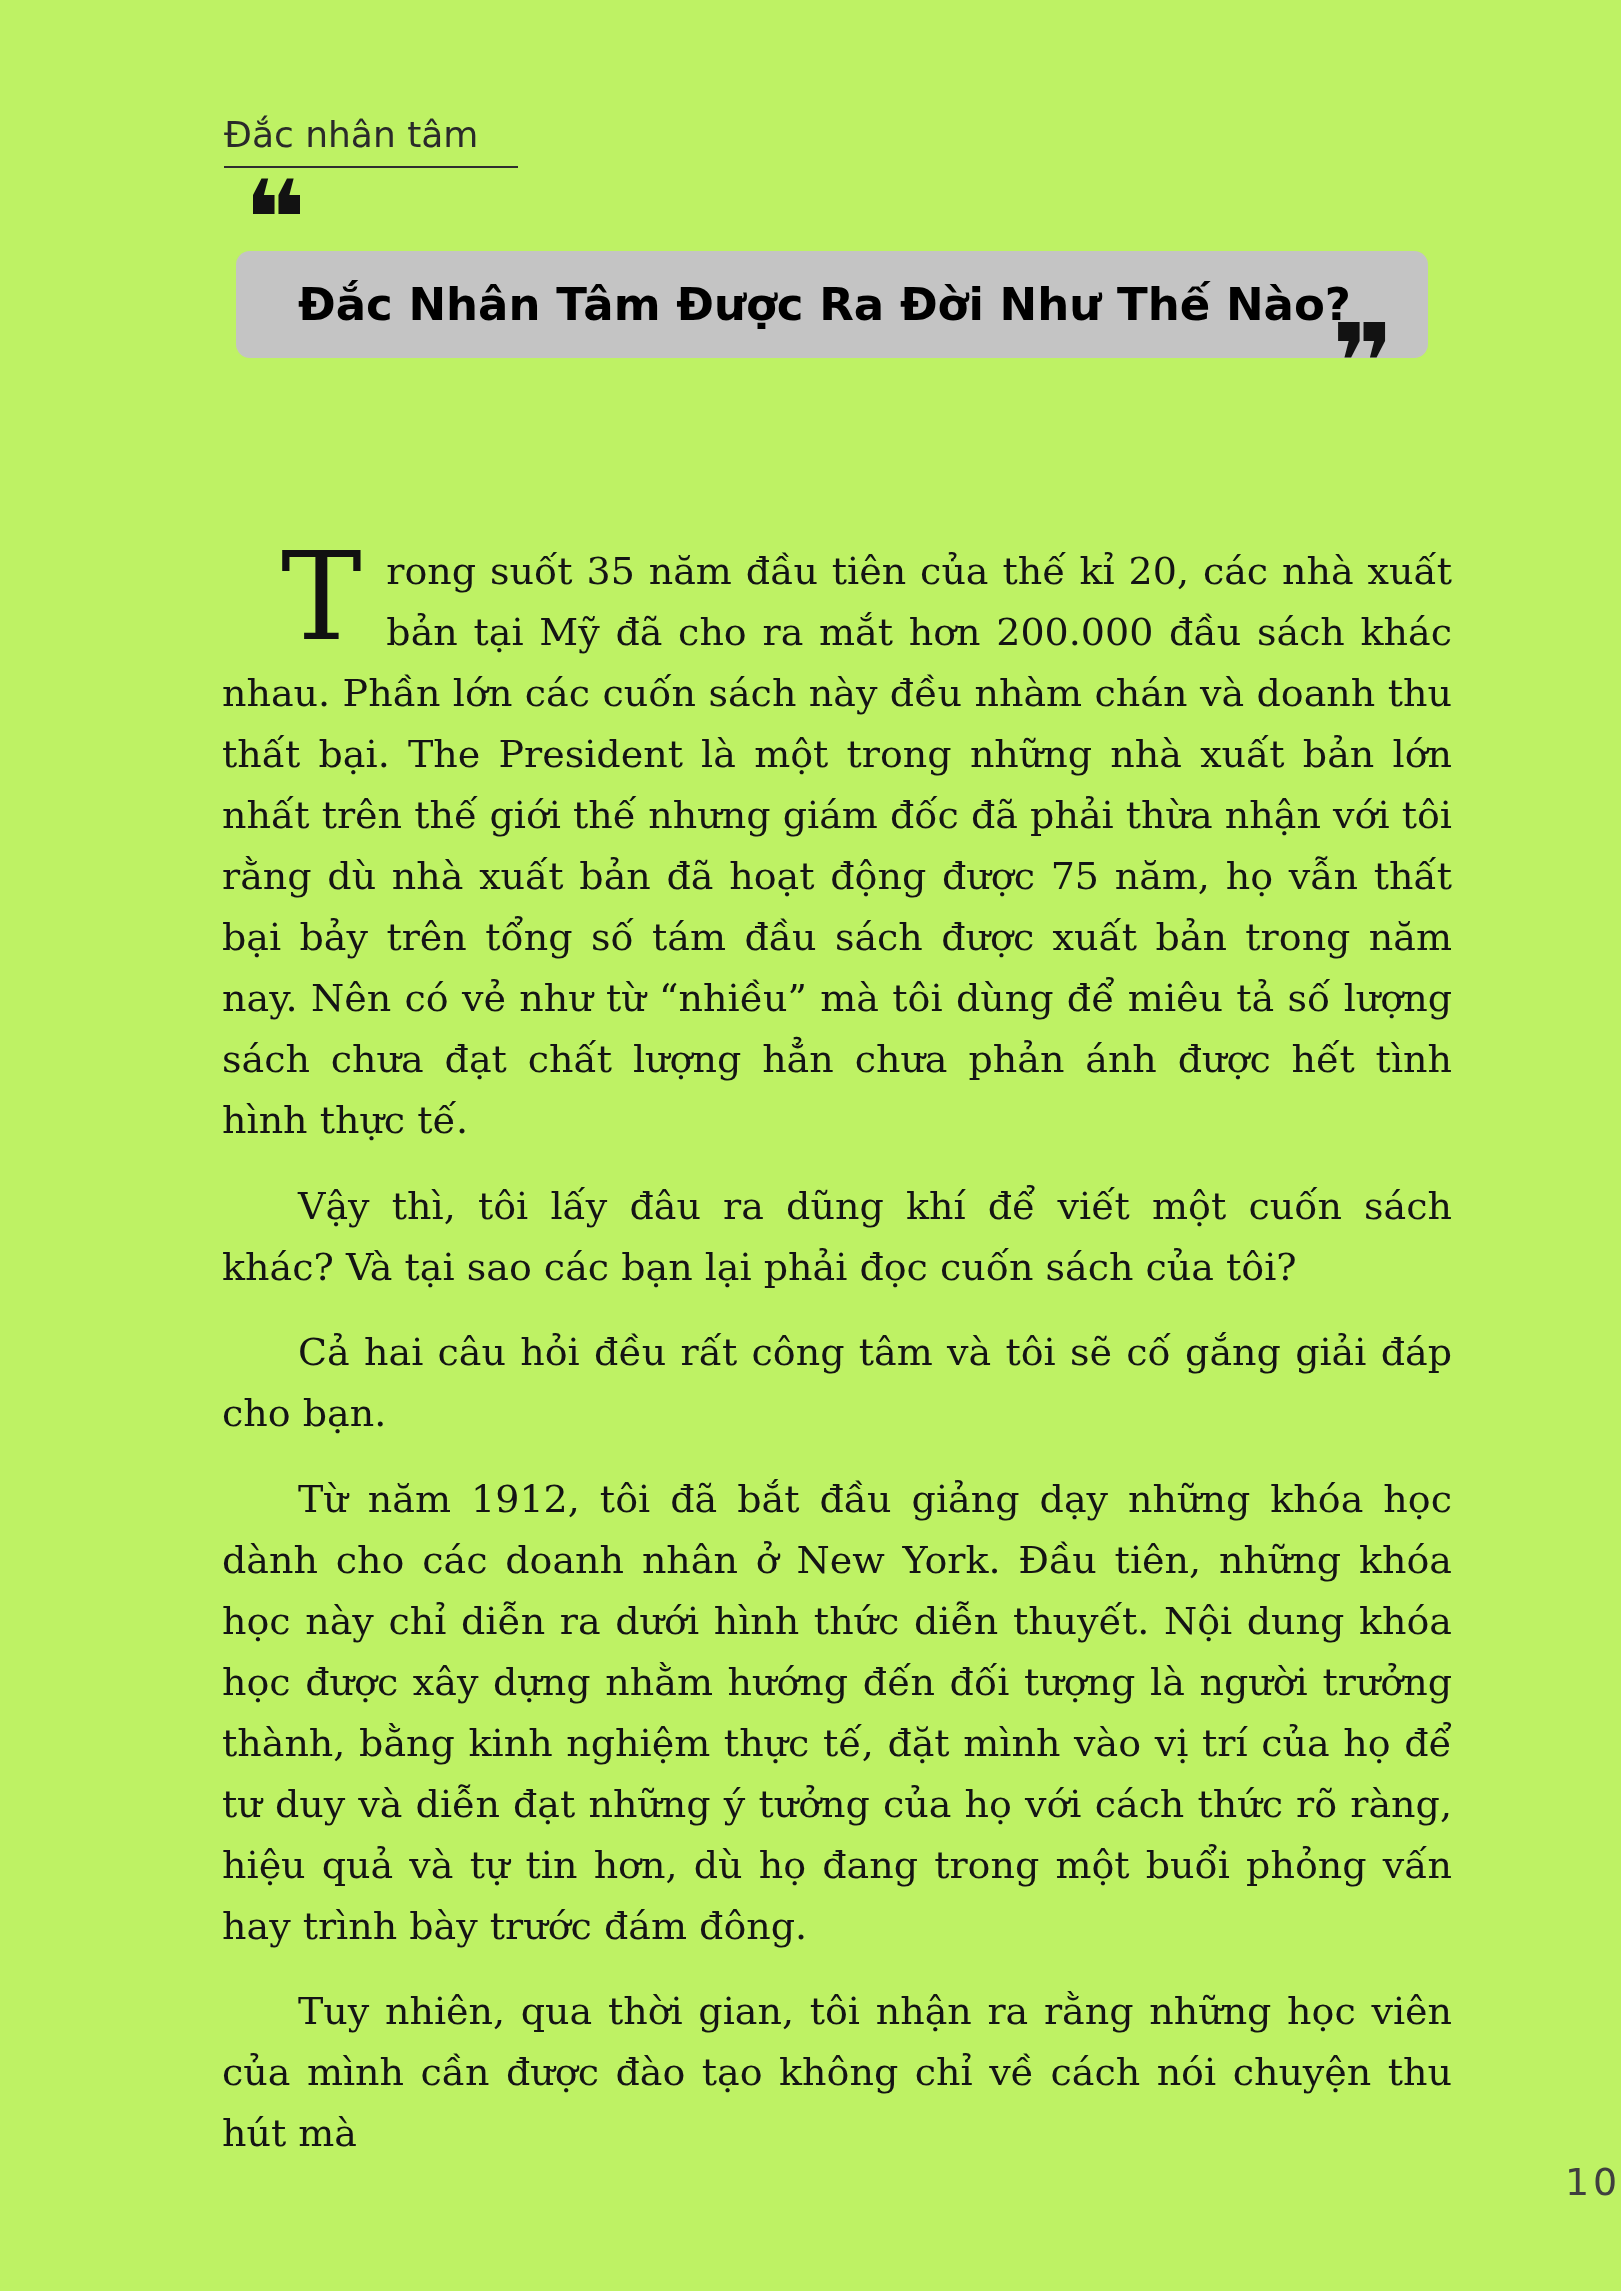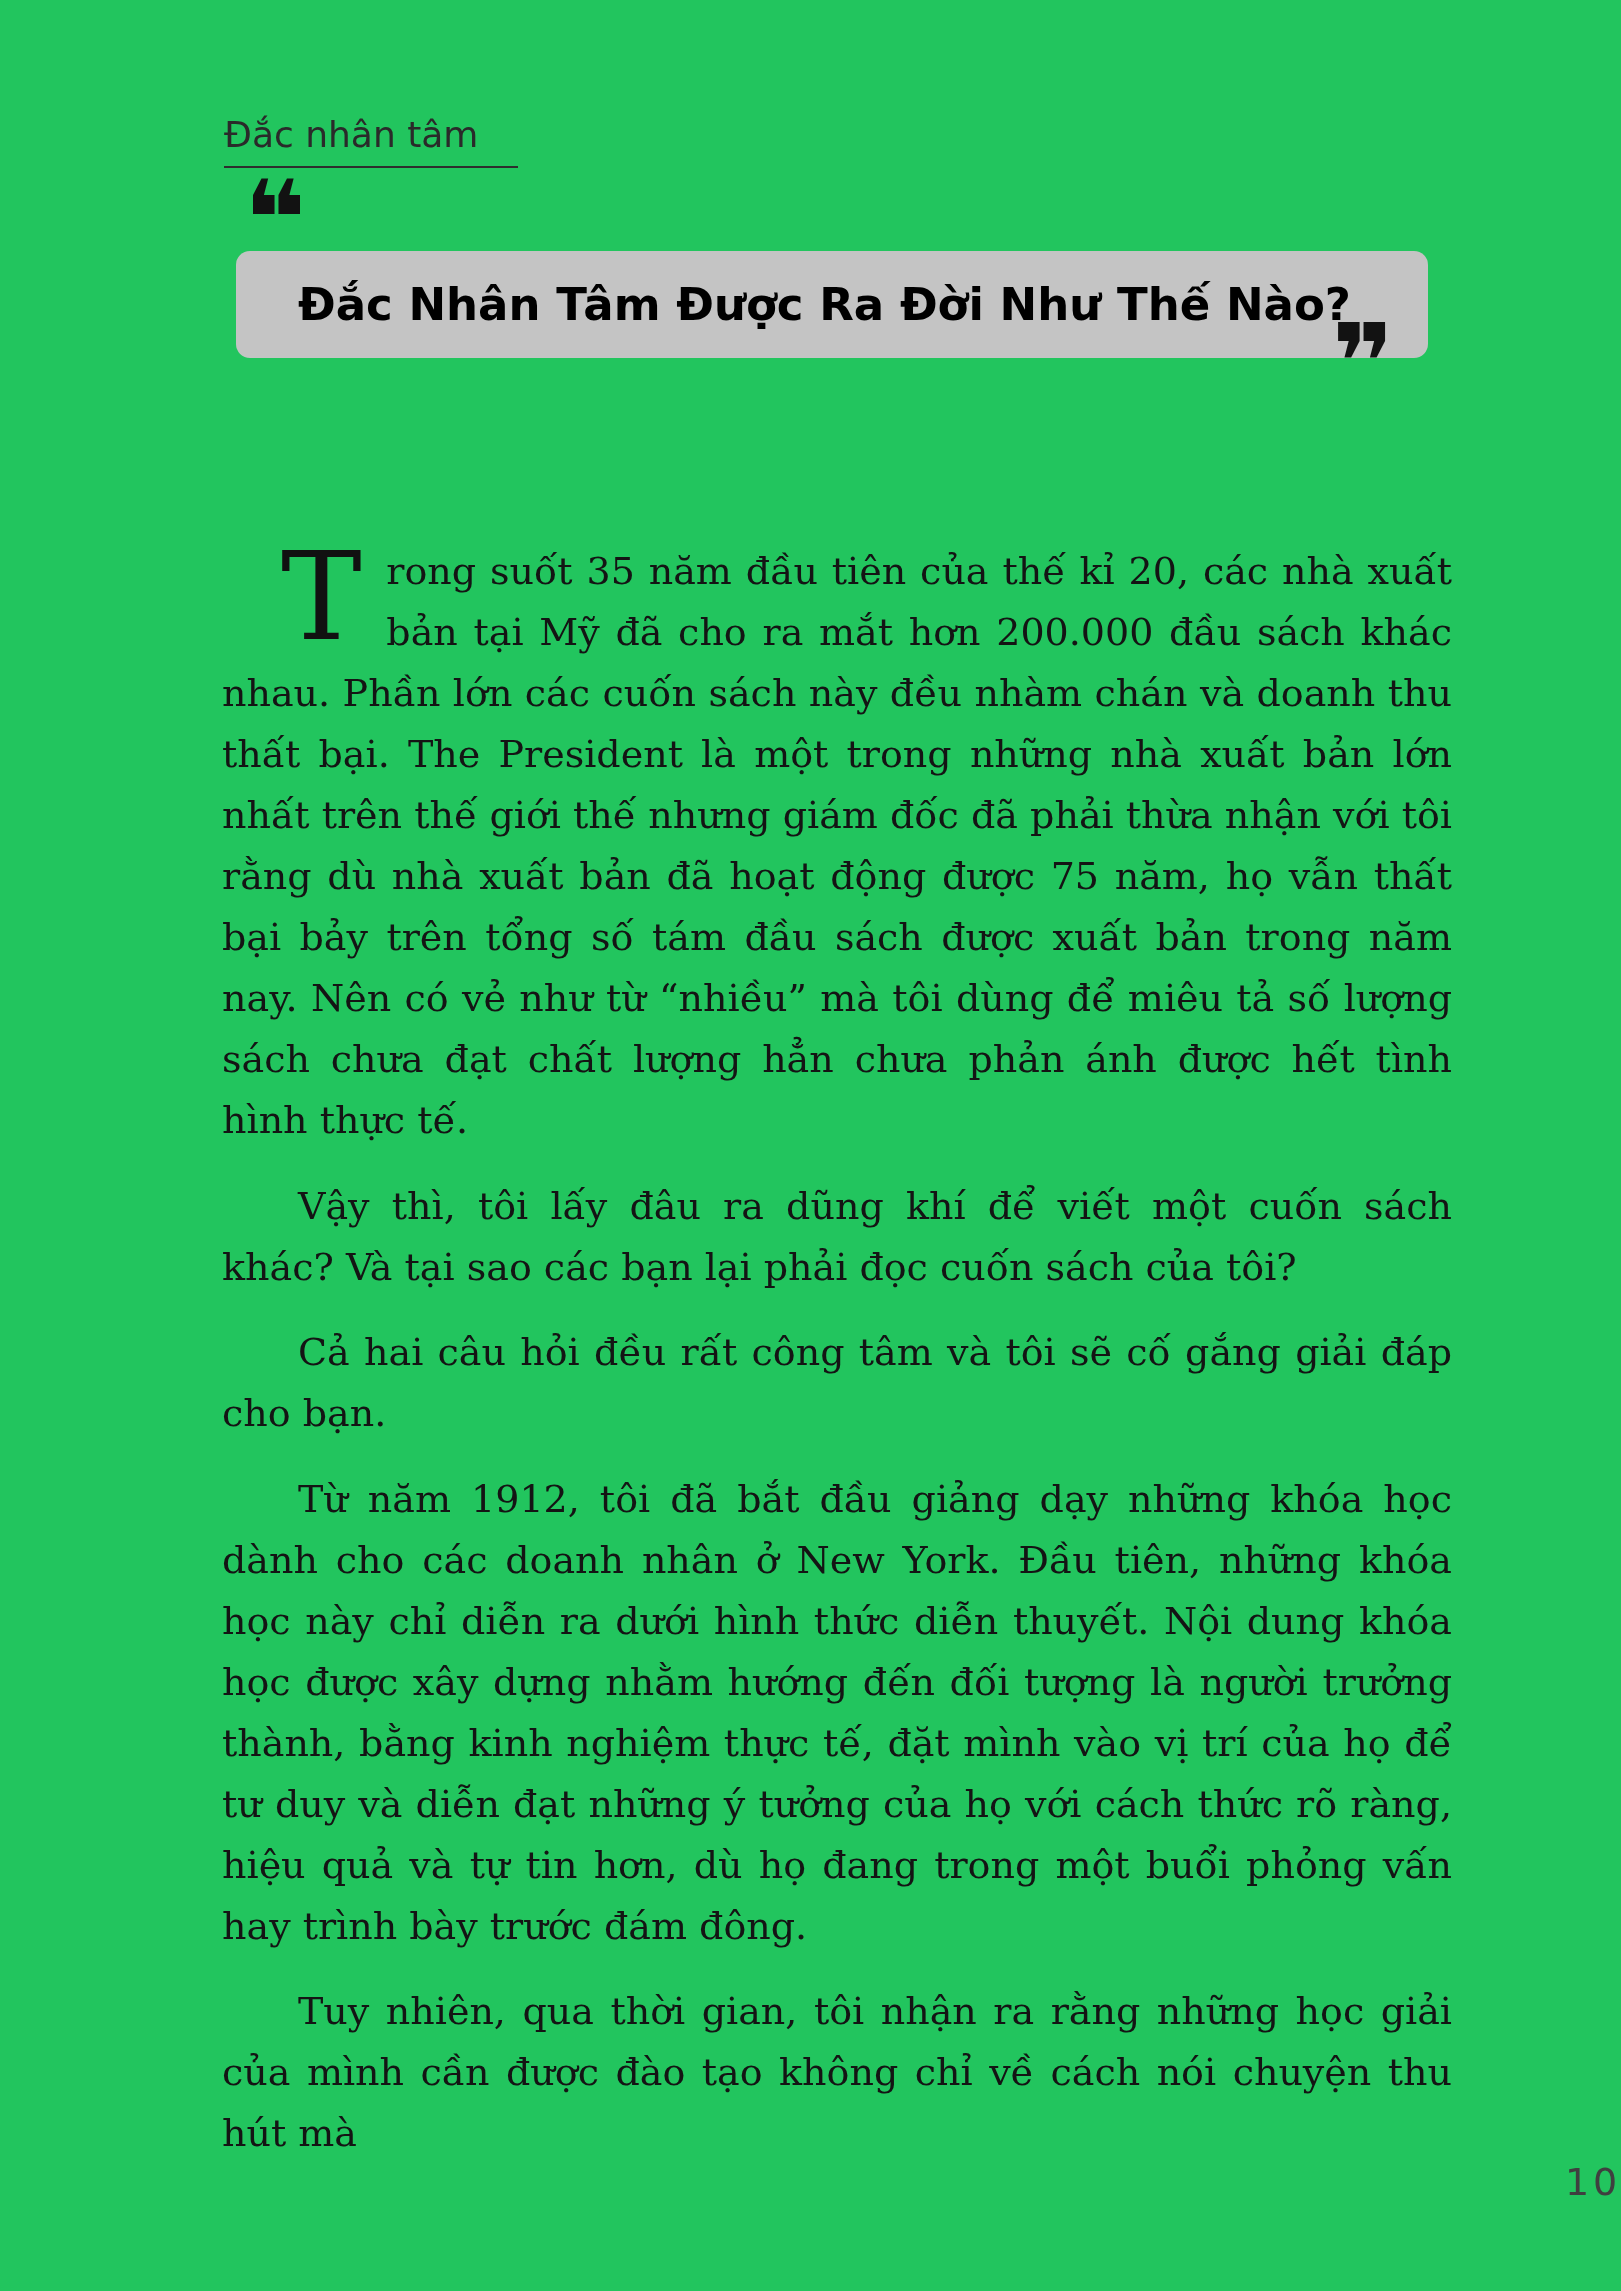--- a/index.html
+++ b/index.html
@@ -4,21 +4,21 @@
 <style>
   html, body {
     margin: 0;
     padding: 0;
     background: #ffffff;
   }
   .page {
     position: relative;
     width: 1621px;
     height: 2291px;
-    background: #22c55e;
+    background: #bef264;
     overflow: hidden;
     font-family: "DejaVu Serif", serif;
     color: #161616;
   }
   .running-header {
     position: absolute;
     top: 114px;
     left: 224px;
     font-family: "DejaVu Sans", sans-serif;
     font-size: 36px;
@@ -105,19 +105,19 @@
 
   <div class="quote quote-close">❞</div>
 
   <div class="body-text">
     <p class="para">
       <span class="dropcap">T</span><span>rong suốt 35 năm đầu tiên của thế kỉ 20, các nhà xuất bản tại Mỹ đã cho ra mắt hơn 200.000 đầu sách khác nhau. Phần lớn các cuốn sách này đều nhàm chán và doanh thu thất bại. The President là một trong những nhà xuất bản lớn nhất trên thế giới thế nhưng giám đốc đã phải thừa nhận với tôi rằng dù nhà xuất bản đã hoạt động được 75 năm, họ vẫn thất bại bảy trên tổng số tám đầu sách được xuất bản trong năm nay. Nên có vẻ như từ “nhiều” mà tôi dùng để miêu tả số lượng sách chưa đạt chất lượng hẳn chưa phản ánh được hết tình hình thực tế.</span>
     </p>
     <p class="para indent">Vậy thì, tôi lấy đâu ra dũng khí để viết một cuốn sách khác? Và tại sao các bạn lại phải đọc cuốn sách của tôi?</p>
     <p class="para indent">Cả hai câu hỏi đều rất công tâm và tôi sẽ cố gắng giải đáp cho bạn.</p>
     <p class="para indent">Từ năm 1912, tôi đã bắt đầu giảng dạy những khóa học dành cho các doanh nhân ở New York. Đầu tiên, những khóa học này chỉ diễn ra dưới hình thức diễn thuyết. Nội dung khóa học được xây dựng nhằm hướng đến đối tượng là người trưởng thành, bằng kinh nghiệm thực tế, đặt mình vào vị trí của họ để tư duy và diễn đạt những ý tưởng của họ với cách thức rõ ràng, hiệu quả và tự tin hơn, dù họ đang trong một buổi phỏng vấn hay trình bày trước đám đông.</p>
-    <p class="para indent">Tuy nhiên, qua thời gian, tôi nhận ra rằng những học giải của mình cần được đào tạo không chỉ về cách nói chuyện thu hút mà</p>
+    <p class="para indent">Tuy nhiên, qua thời gian, tôi nhận ra rằng những học viên của mình cần được đào tạo không chỉ về cách nói chuyện thu hút mà</p>
   </div>
 
   <div class="page-number">10</div>
 
 </div>
 
 
 </body></html>

